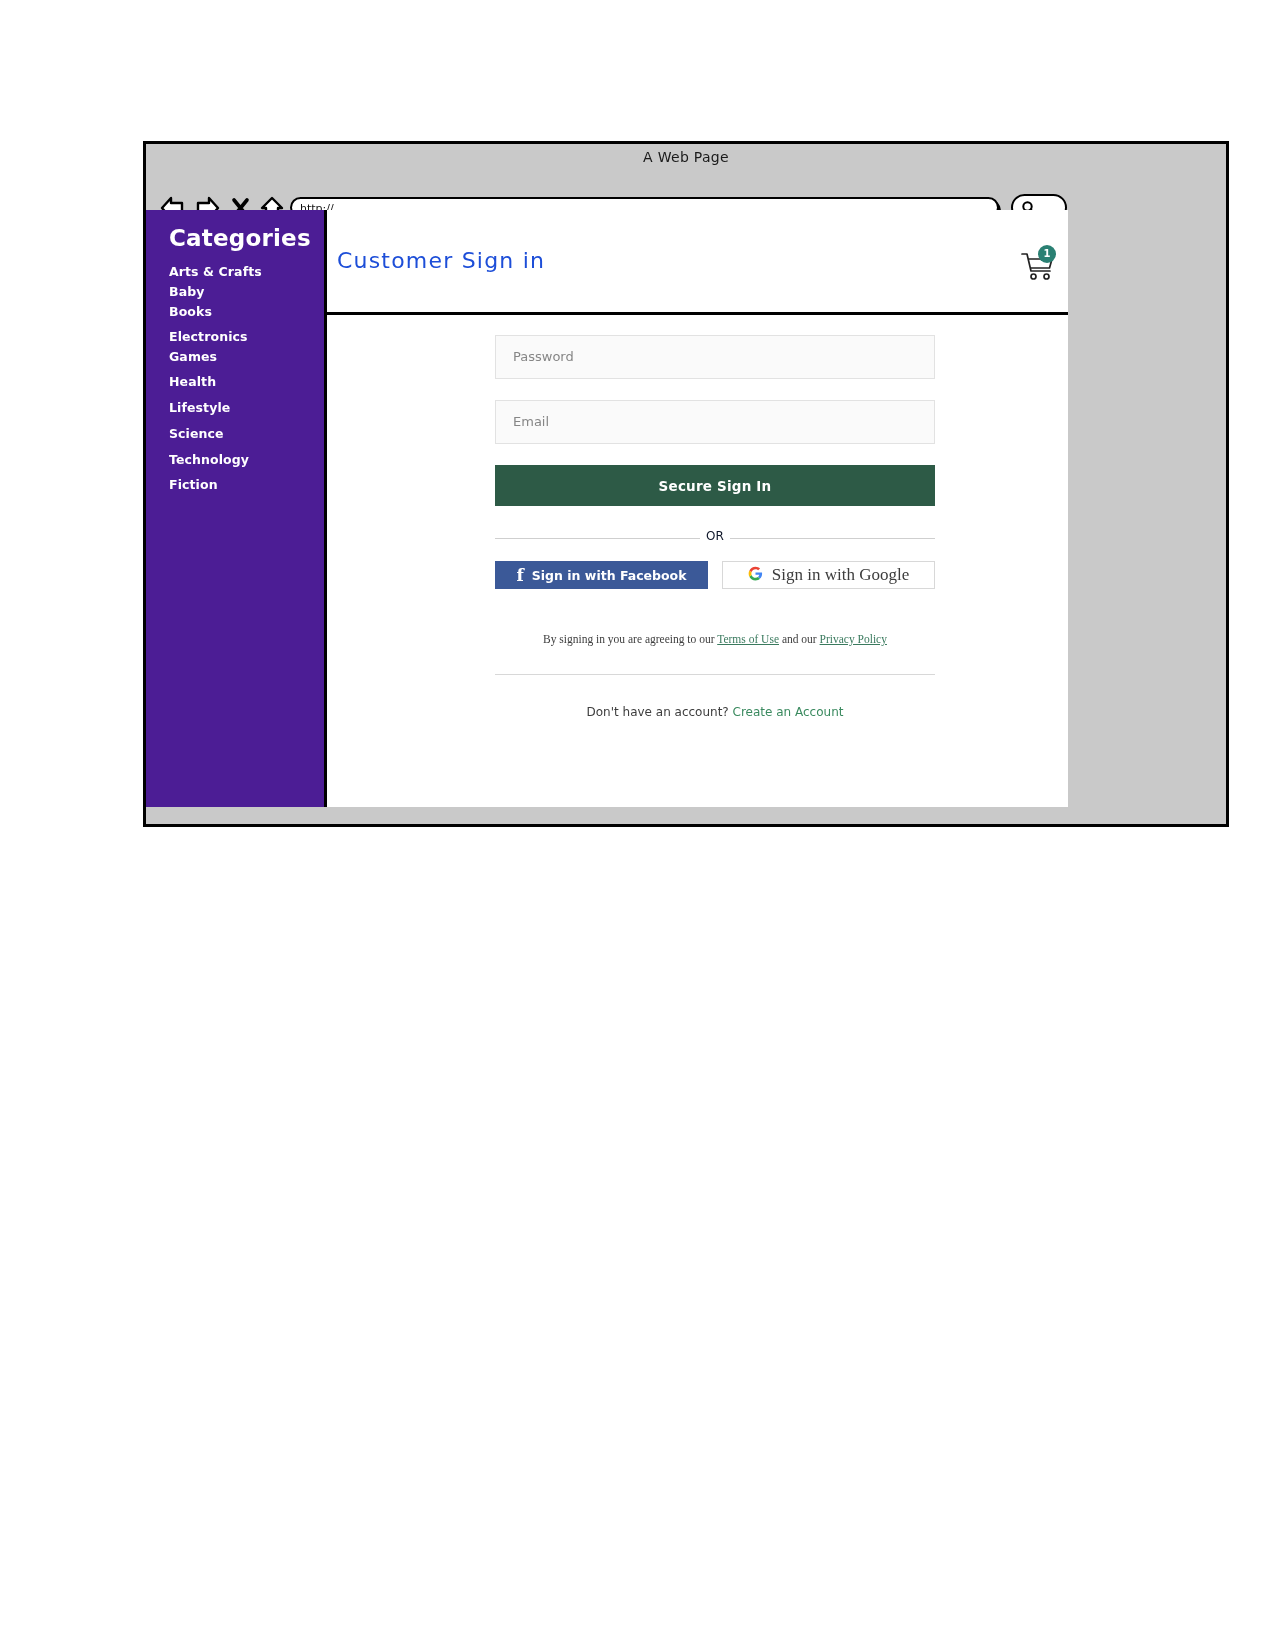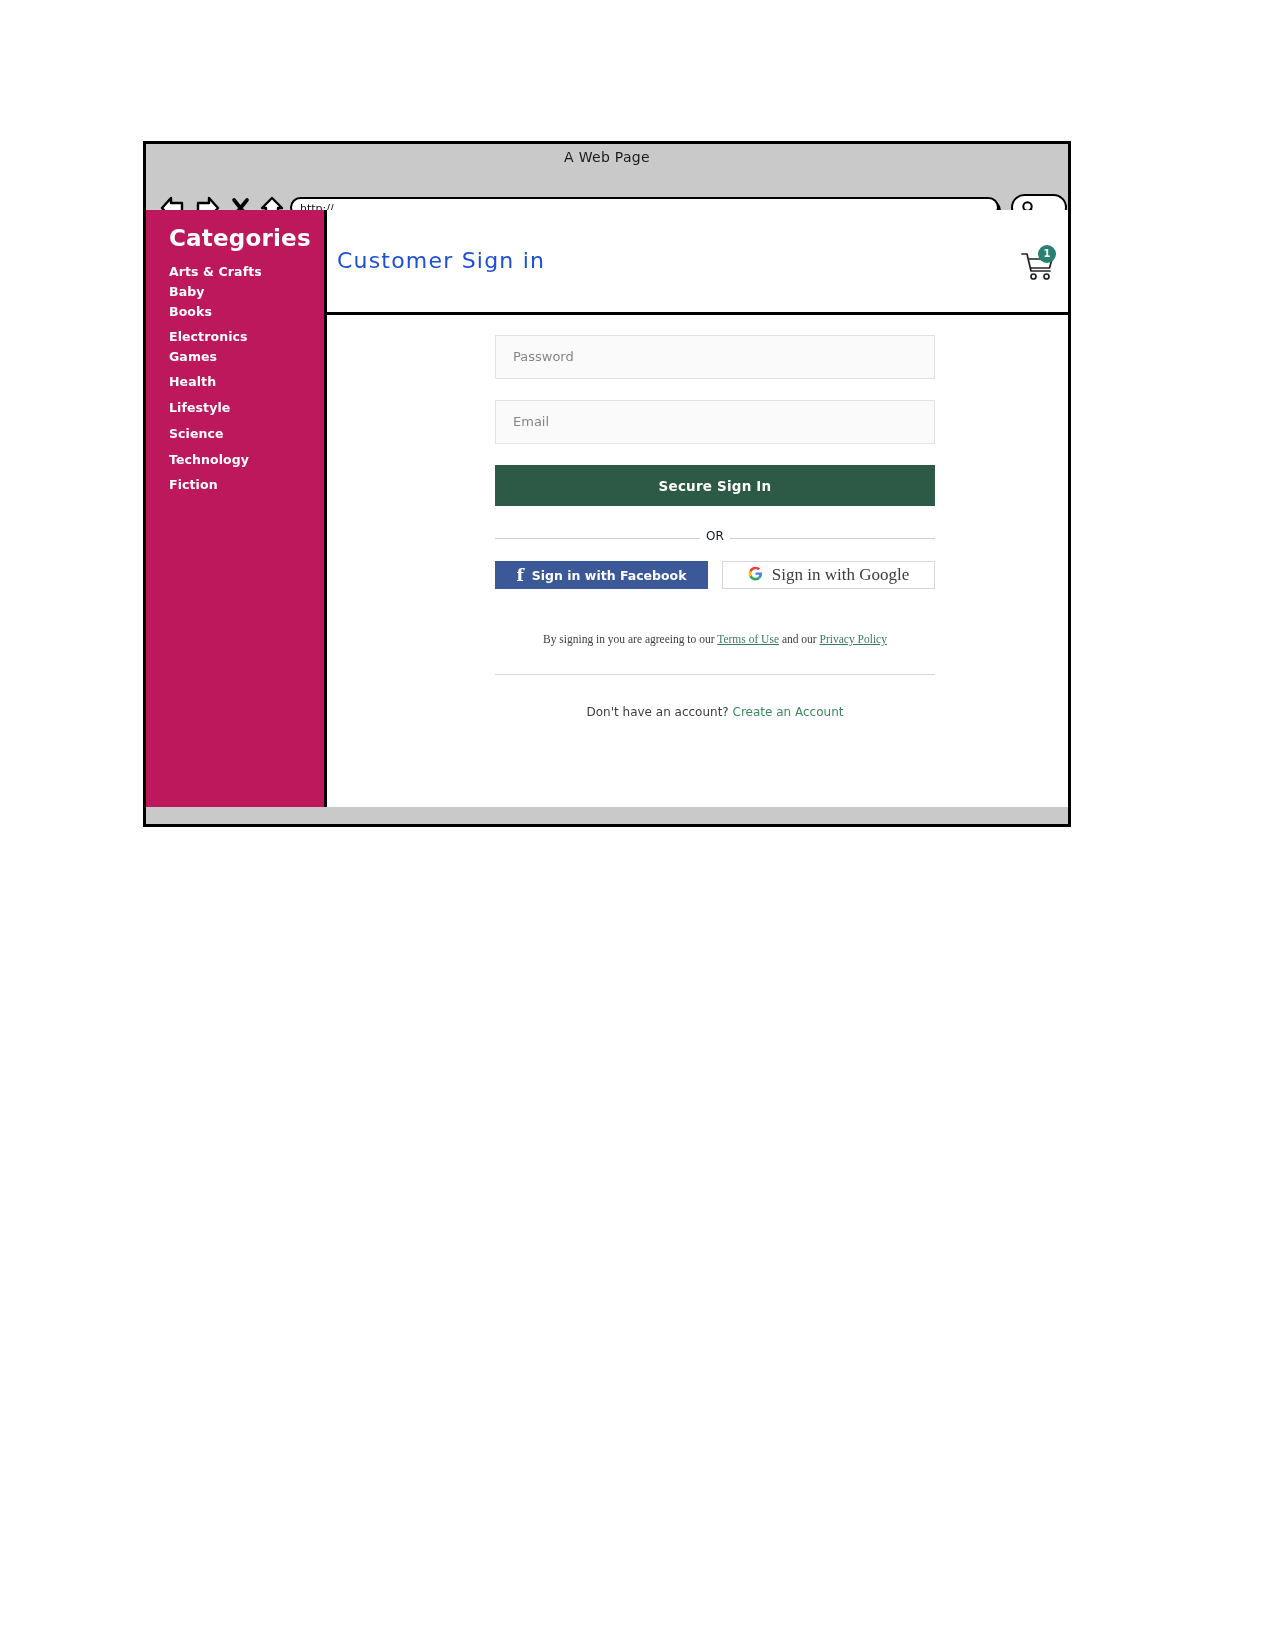--- a/index.html
+++ b/index.html
@@ -17,21 +17,21 @@
     height: 1651px;
     background: #ffffff;
     overflow: hidden;
   }
 
   
   .browser {
     position: absolute;
     left: 143px;
     top: 141px;
-    width: 928px;
+    width: 1086px;
     height: 686px;
     background: #c9c9c9;
     border: 3px solid #000000;
     box-sizing: border-box;
   }
 
   .browser-title {
     position: absolute;
     left: 0;
     top: 5px;
@@ -113,21 +113,21 @@
     overflow: hidden;
   }
 
   
   .sidebar {
     position: absolute;
     left: 0px;
     top: 0px;
     width: 181px;
     height: 597px;
-    background: #be185d;
+    background: #4c1d95;
     border-right: 3px solid #000000;
     box-sizing: border-box;
   }
 
   .sidebar-title {
     position: absolute;
     left: 23px;
     top: 15px;
     font-size: 23px;
     color: #ffffff;

